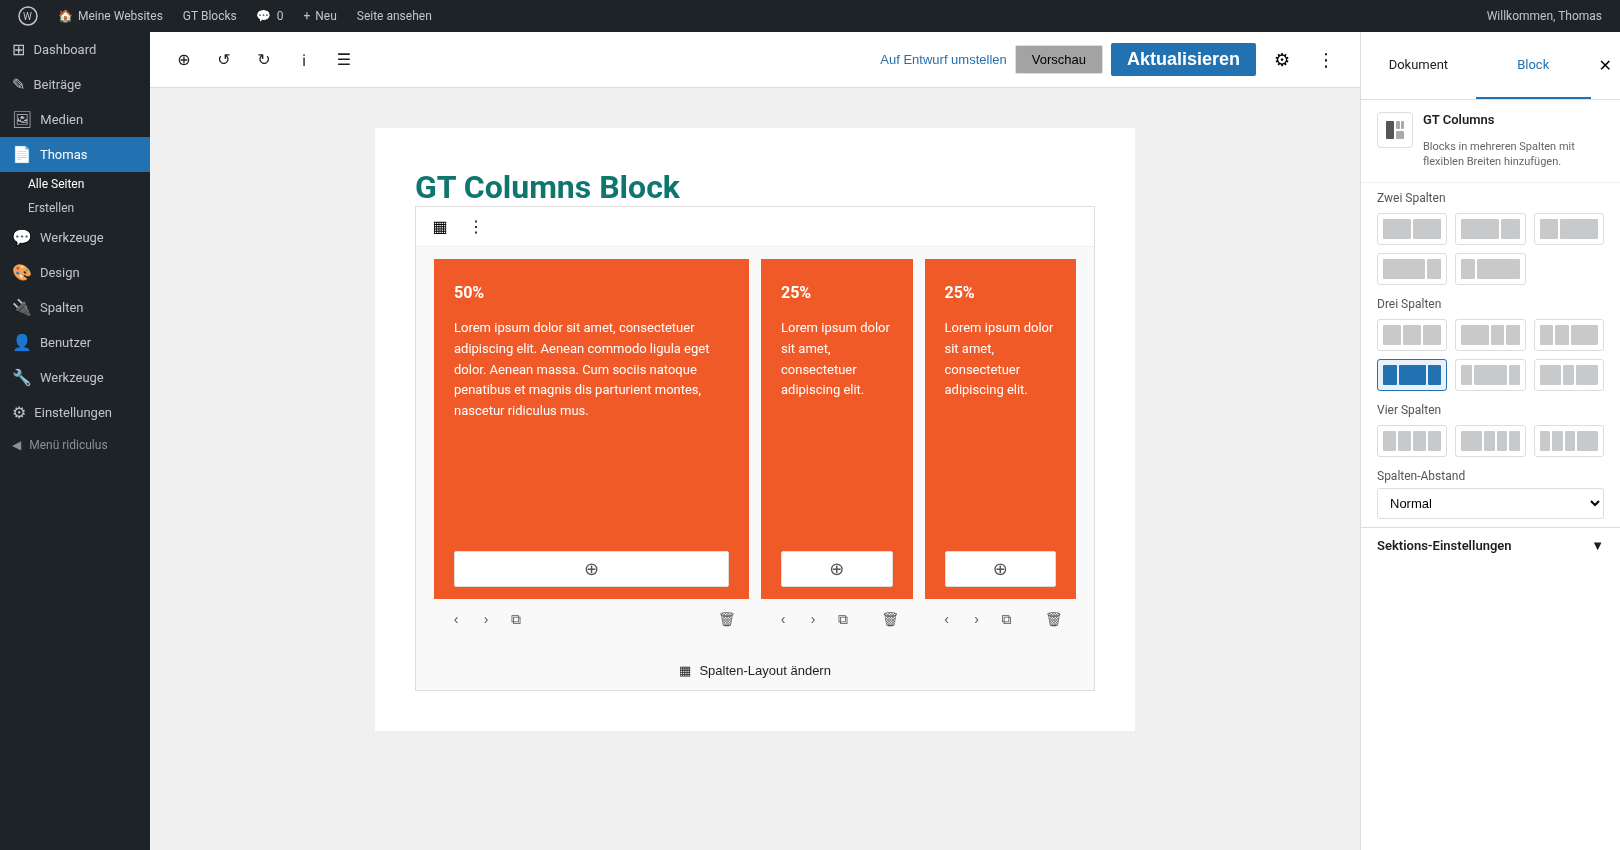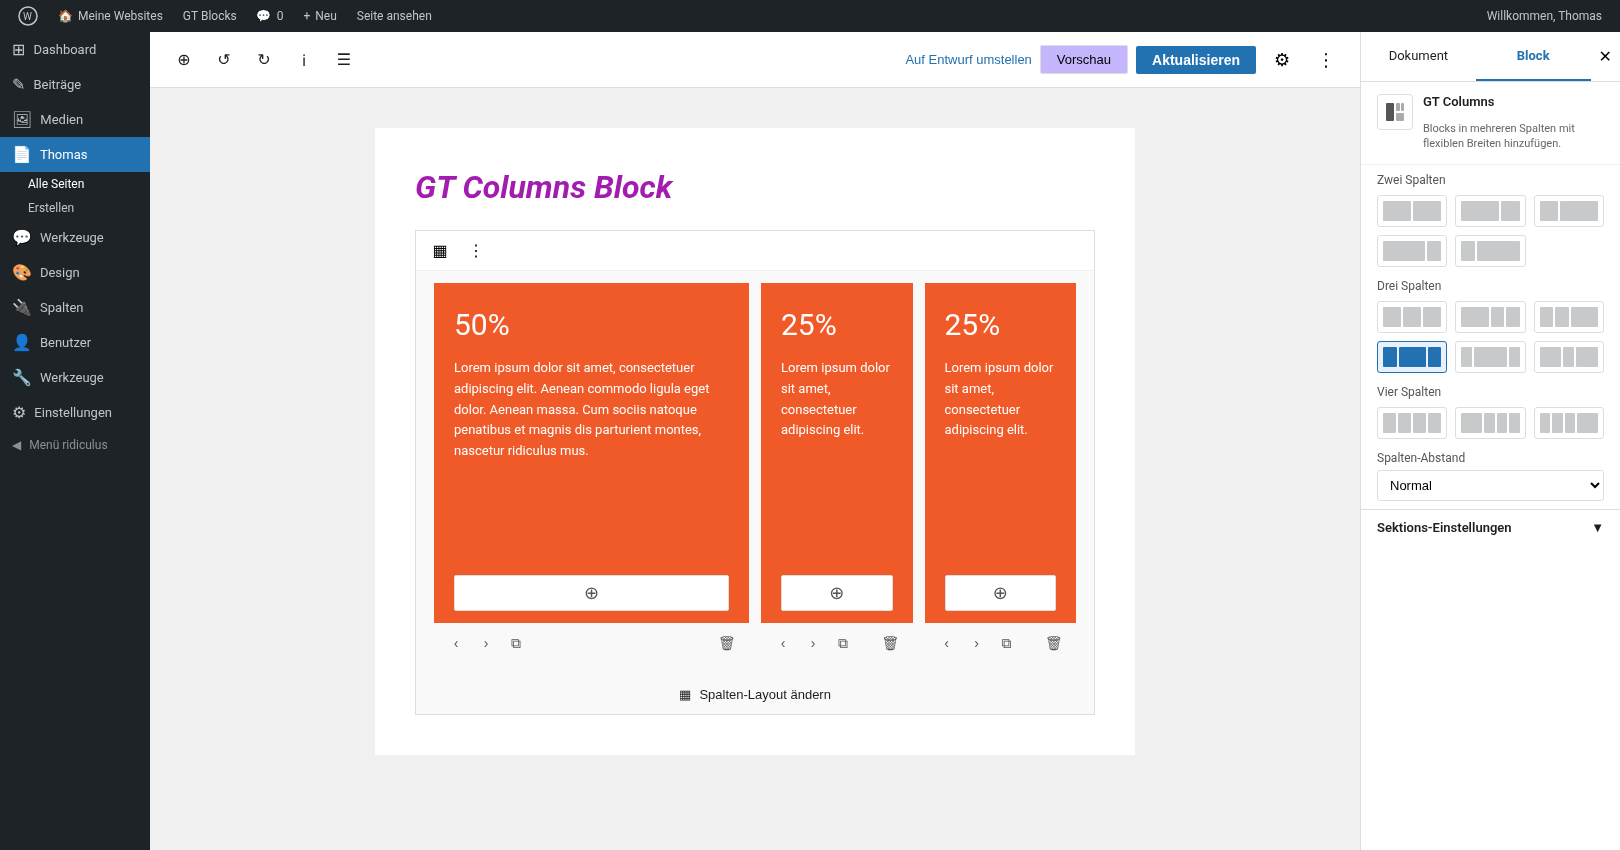--- a/index.html
+++ b/index.html
@@ -25,55 +25,55 @@
 
     
     .editor-area { flex: 1; display: flex; flex-direction: column; overflow: hidden; }
 
     
     .editor-toolbar { background: #fff; border-bottom: 1px solid #ddd; height: 56px; display: flex; align-items: center; padding: 0 16px; gap: 4px; flex-shrink: 0; }
     .toolbar-btn { width: 36px; height: 36px; border: none; background: transparent; cursor: pointer; border-radius: 4px; display: flex; align-items: center; justify-content: center; font-size: 16px; color: #1e1e1e; }
     .toolbar-spacer { flex: 1; }
     .toolbar-right { display: flex; align-items: center; gap: 8px; }
     .draft-btn { background: none; border: none; color: #2271b1; cursor: pointer; font-size: 13px; }
-    .preview-btn { background: #c4b5fd; border: 1px solid #ddd; border-radius: 2px; padding: 6px 16px; cursor: pointer; font-size: 13px; }
-    .update-btn { background: #2271b1; color: #fff; border: none; border-radius: 2px; padding: 6px 16px; cursor: pointer; font-size: 14px; font-weight: 600; }
+    .preview-btn { background: #a3a3a3; border: 1px solid #ddd; border-radius: 2px; padding: 6px 16px; cursor: pointer; font-size: 13px; }
+    .update-btn { background: #2271b1; color: #fff; border: none; border-radius: 2px; padding: 6px 16px; cursor: pointer; font-size: 18px; font-weight: 600; }
     .settings-btn { width: 36px; height: 36px; border: none; background: transparent; cursor: pointer; border-radius: 4px; display: flex; align-items: center; justify-content: center; font-size: 18px; }
     .more-btn { width: 36px; height: 36px; border: none; background: transparent; cursor: pointer; font-size: 18px; }
 
     
     .page-content { flex: 1; overflow-y: auto; padding: 40px 60px; background: #f0f0f1; }
     .page-inner { max-width: 760px; background: #fff; margin: 0 auto; padding: 40px; }
-    .page-title { font-size: 32px; font-weight: 700; margin-bottom: 24px; color: #a21caf; font-style: italic; }
+    .page-title { font-size: 32px; font-weight: 700; color: #0f766e; }
 
     
     .block-wrapper { border: 1px solid #ddd; background: #fff; }
     .block-toolbar { display: flex; align-items: center; gap: 4px; padding: 4px 8px; border-bottom: 1px solid #f0f0f0; height: 40px; }
     .block-tool-btn { width: 32px; height: 32px; border: none; background: transparent; cursor: pointer; border-radius: 4px; display: flex; align-items: center; justify-content: center; font-size: 16px; }
 
     
     .columns-container { display: flex; gap: 0; padding: 12px; background: #f9f9f9; }
     .column-wrapper { display: flex; flex-direction: column; }
     .column-50 { flex: 0 0 50%; padding: 0 6px; }
     .column-25 { flex: 0 0 25%; padding: 0 6px; }
     .column-card { background: #f05a28; border-radius: 0; padding: 24px 20px 12px 20px; display: flex; flex-direction: column; gap: 16px; min-height: 340px; }
-    .column-pct { color: #fff; font-size: 30px; font-weight: 400; }
+    .column-pct { color: #fff; font-size: 16px; font-weight: 700; }
     .column-text { color: #fff; font-size: 13px; line-height: 1.6; flex: 1; }
     .column-add-btn { background: #fff; border: 1px solid #ddd; border-radius: 2px; width: 100%; height: 36px; display: flex; align-items: center; justify-content: center; cursor: pointer; font-size: 18px; color: #555; }
     .column-controls { display: flex; align-items: center; padding: 6px 8px; gap: 2px; background: #f9f9f9; }
     .col-ctrl-btn { width: 28px; height: 28px; border: none; background: transparent; cursor: pointer; border-radius: 3px; display: flex; align-items: center; justify-content: center; font-size: 14px; color: #555; }
     .col-ctrl-spacer { flex: 1; }
 
     
     .change-layout-btn { display: flex; align-items: center; justify-content: center; gap: 8px; padding: 12px; border-top: 1px solid #ddd; background: #f9f9f9; cursor: pointer; font-size: 13px; color: #1e1e1e; border: none; width: 100%; }
 
     
     .right-panel { width: 260px; background: #fff; border-left: 1px solid #ddd; flex-shrink: 0; display: flex; flex-direction: column; overflow-y: auto; }
-    .panel-tab { flex: 1; padding: 16px 8px; text-align: center; cursor: pointer; font-size: 13px; border-bottom: 2px solid transparent; }
-    .panel-tab.active { border-bottom: 2px solid #2271b1; color: #2271b1; font-weight: 700; }
+    .panel-tab { flex: 1; padding: 25px 8px; text-align: center; cursor: pointer; font-size: 13px; border-bottom: 2px solid transparent; }
+    .panel-tab.active { border-bottom: 2px solid #2271b1; color: #2271b1; font-weight: 400; }
     .panel-close { padding: 8px; cursor: pointer; margin-left: auto; font-size: 16px; border: none; background: none; }
     .block-info { display: flex; align-items: flex-start; gap: 10px; padding: 12px 16px; border-bottom: 1px solid #f0f0f0; }
     .block-info-icon { width: 36px; height: 36px; border: 1px solid #ddd; border-radius: 4px; display: flex; align-items: center; justify-content: center; font-size: 18px; flex-shrink: 0; }
     .block-info-title { font-weight: 600; font-size: 13px; }
     .block-info-desc { font-size: 11px; color: #666; margin-top: 12px; line-height: 1.4; }
 
     .layout-section-title { display: flex; align-items: center; justify-content: space-between; padding: 10px 16px; font-size: 13px; font-weight: 600; cursor: pointer; }
     .layout-section-content { padding: 8px 16px; }
 
     .spalten-label { font-size: 12px; color: #555; margin-bottom: 8px; }

